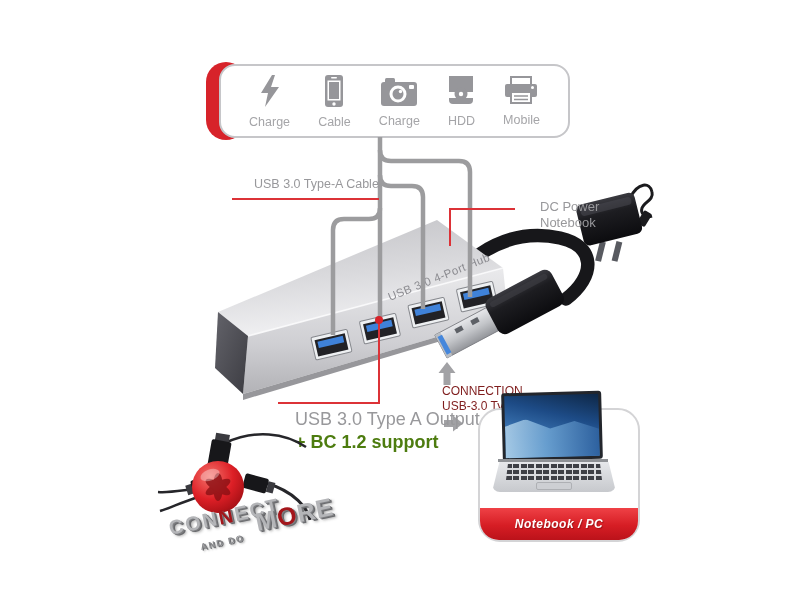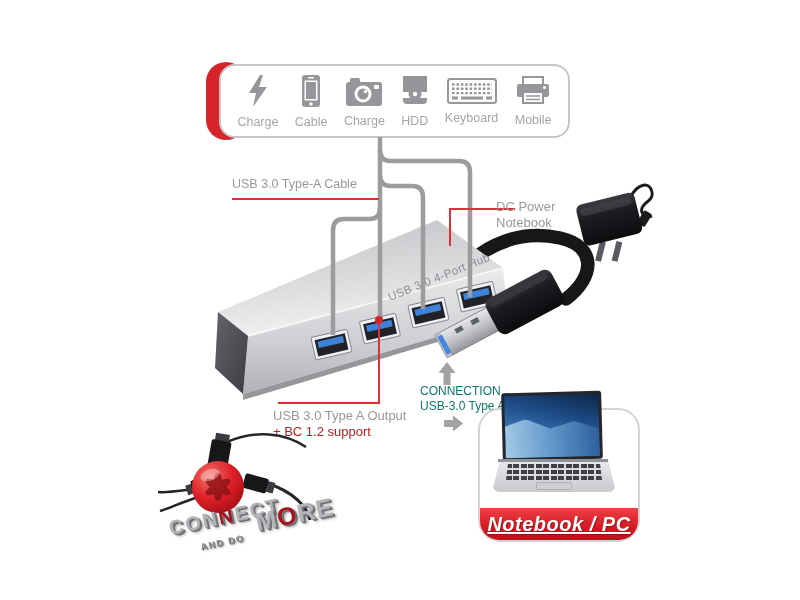--- a/index.html
+++ b/index.html
@@ -10,35 +10,35 @@
   .device-accent{position:absolute;left:206px;top:62px;width:40px;height:78px;
                  background:#d7232a;border-radius:20px;}
   .device-bar{position:absolute;left:219px;top:64px;width:351px;height:74px;background:#fff;
               border:2px solid #c6c6c9;border-radius:16px;display:flex;align-items:center;
               justify-content:space-evenly;box-sizing:border-box;}
   .dev-item{display:flex;flex-direction:column;align-items:center;gap:8px;justify-content:center;}
   .dev-item svg{display:block;}
   .dev-label{font-size:12.5px;color:#a5a5a8;line-height:1;}
 
   
-  .lbl{position:absolute;color:#98989b;font-size:12.5px;line-height:1.25;}
+  .lbl{position:absolute;color:#98989b;font-size:12.5px;line-height:1.25;margin-left:22px;}
   .lbl-cable{left:232px;top:177px;}
-  .lbl-dc{left:496px;top:199px;font-size:13px;}
-  .lbl-output{left:273px;top:408px;font-size:13px;}
-  .lbl-output .sub{color:#b91c1c;font-weight:normal;}
-  .lbl-conn{left:420px;top:384px;font-size:12px;color:#0f766e;}
+  .lbl-dc{left:518px;top:199px;font-size:13px;}
+  .lbl-output{left:273px;top:408px;font-size:18px;}
+  .lbl-output .sub{color:#4d7c0f;font-weight:bold;}
+  .lbl-conn{left:420px;top:384px;font-size:12px;color:#7f1d1d;}
 
   
   .nb-box{position:absolute;left:478px;top:408px;width:162px;height:134px;background:#fff;
           border:2px solid #d4d4d6;border-radius:22px;box-sizing:border-box;}
   .nb-band{position:absolute;left:0;bottom:0;width:100%;height:32px;
            background:linear-gradient(180deg,#ef4146 0%,#d61d24 55%,#bb121a 100%);
            border-radius:0 0 19px 19px;display:flex;align-items:center;justify-content:center;}
-  .nb-band span{color:#fff;font-weight:bold;font-style:italic;font-size:20px;
-                text-shadow:1px 1px 1px rgba(90,0,0,.45);letter-spacing:.5px;text-decoration:underline;}
+  .nb-band span{color:#fff;font-weight:bold;font-style:italic;font-size:12px;
+                text-shadow:1px 1px 1px rgba(90,0,0,.45);letter-spacing:.5px;}
   .laptop{position:absolute;left:492px;top:390px;width:124px;height:112px;}
   .nb-screen{position:absolute;left:10px;top:2px;width:100px;height:68px;background:#23262c;
              border-radius:3px;transform:rotate(-1.5deg);padding:3px;box-sizing:border-box;}
   .nb-display{position:relative;width:100%;height:100%;overflow:hidden;
               background:linear-gradient(195deg,#0e2746 0%,#1d4b86 35%,#3f7ab8 70%,#79aed8 100%);}
   .nb-display::after{content:"";position:absolute;left:0;right:0;bottom:0;height:62%;
               background:linear-gradient(100deg,#b7d6ec 0%,#6da3d2 45%,#2a5d9c 100%);
               clip-path:polygon(0 18%,22% 0,48% 26%,74% 8%,100% 30%,100% 100%,0 100%);opacity:.85;}
   .nb-hinge{position:absolute;left:6px;top:69px;width:110px;height:3px;background:#8f9296;}
   .nb-base{position:absolute;left:0;top:72px;width:124px;height:30px;
@@ -101,32 +101,20 @@
     <div class="dev-item">
       <svg width="26" height="32" viewBox="0 0 26 32">
         <rect x="1" y="1" width="24" height="16" fill="#96969a"></rect>
         <circle cx="13" cy="19" r="6.5" fill="#96969a"></circle>
         <circle cx="13" cy="19" r="2.2" fill="#fff"></circle>
         <path d="M1 25 q0 4 4 4 h16 q4 0 4 -4 v-2 h-24 Z" fill="#96969a"></path>
       </svg>
       <span class="dev-label">HDD</span>
     </div>
     <div class="dev-item">
-      <svg width="50" height="26" viewBox="0 0 50 26">
-        <rect x="1" y="1" width="48" height="24" rx="2.5" fill="#fff" stroke="#96969a" stroke-width="2"></rect>
-        <line x1="5" y1="6.5" x2="45" y2="6.5" stroke="#96969a" stroke-width="2.4" stroke-dasharray="2.6 1.8"></line>
-        <line x1="5" y1="10.8" x2="45" y2="10.8" stroke="#96969a" stroke-width="2.4" stroke-dasharray="2.6 1.8"></line>
-        <line x1="5" y1="15.1" x2="45" y2="15.1" stroke="#96969a" stroke-width="2.4" stroke-dasharray="2.6 1.8"></line>
-        <rect x="5" y="18.5" width="6" height="3" fill="#96969a"></rect>
-        <rect x="14" y="18.5" width="22" height="3" fill="#96969a"></rect>
-        <rect x="39" y="18.5" width="6" height="3" fill="#96969a"></rect>
-      </svg>
-      <span class="dev-label">Keyboard</span>
-    </div>
-    <div class="dev-item">
       <svg width="34" height="30" viewBox="0 0 34 30">
         <rect x="7" y="1" width="20" height="8" fill="#fff" stroke="#96969a" stroke-width="2"></rect>
         <rect x="1" y="8" width="32" height="13" rx="2" fill="#96969a"></rect>
         <circle cx="28.5" cy="11.5" r="1.5" fill="#fff"></circle>
         <rect x="7" y="16" width="20" height="11" fill="#fff" stroke="#96969a" stroke-width="2"></rect>
         <line x1="10" y1="20" x2="24" y2="20" stroke="#96969a" stroke-width="1.5"></line>
         <line x1="10" y1="23.5" x2="24" y2="23.5" stroke="#96969a" stroke-width="1.5"></line>
       </svg>
       <span class="dev-label">Mobile</span>
     </div>

